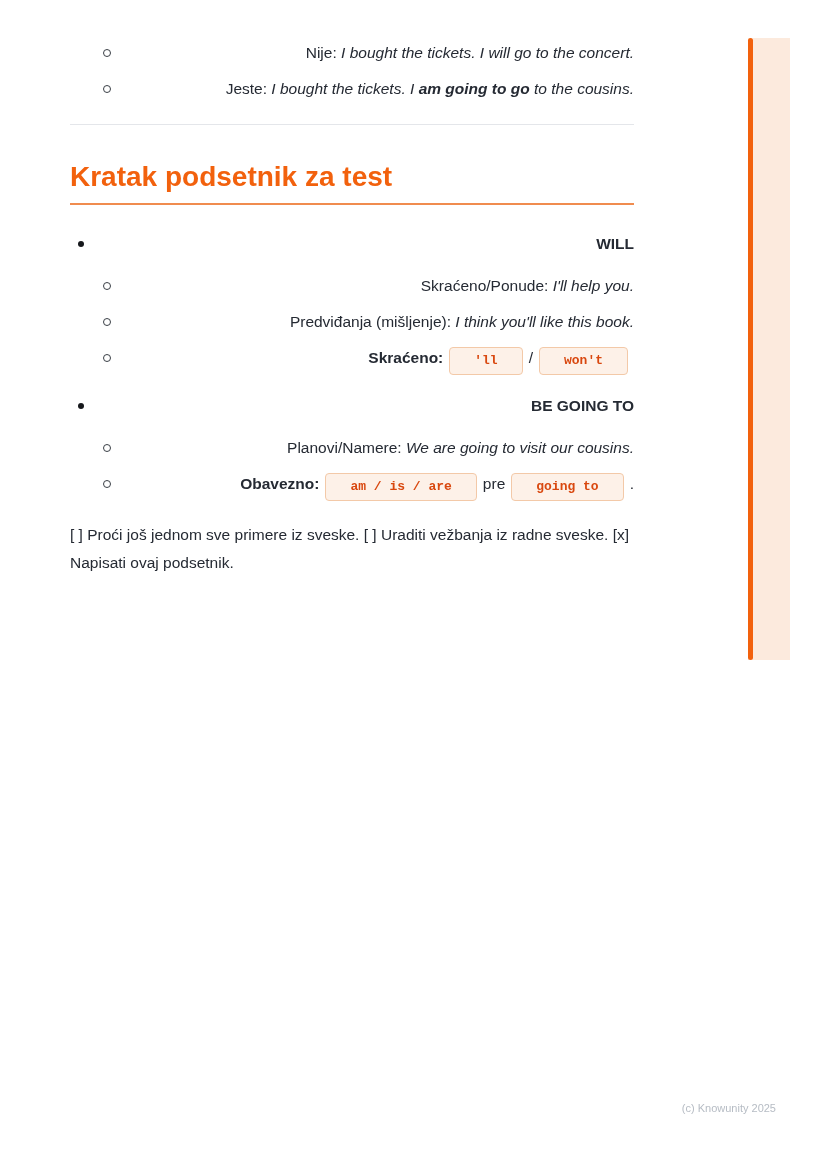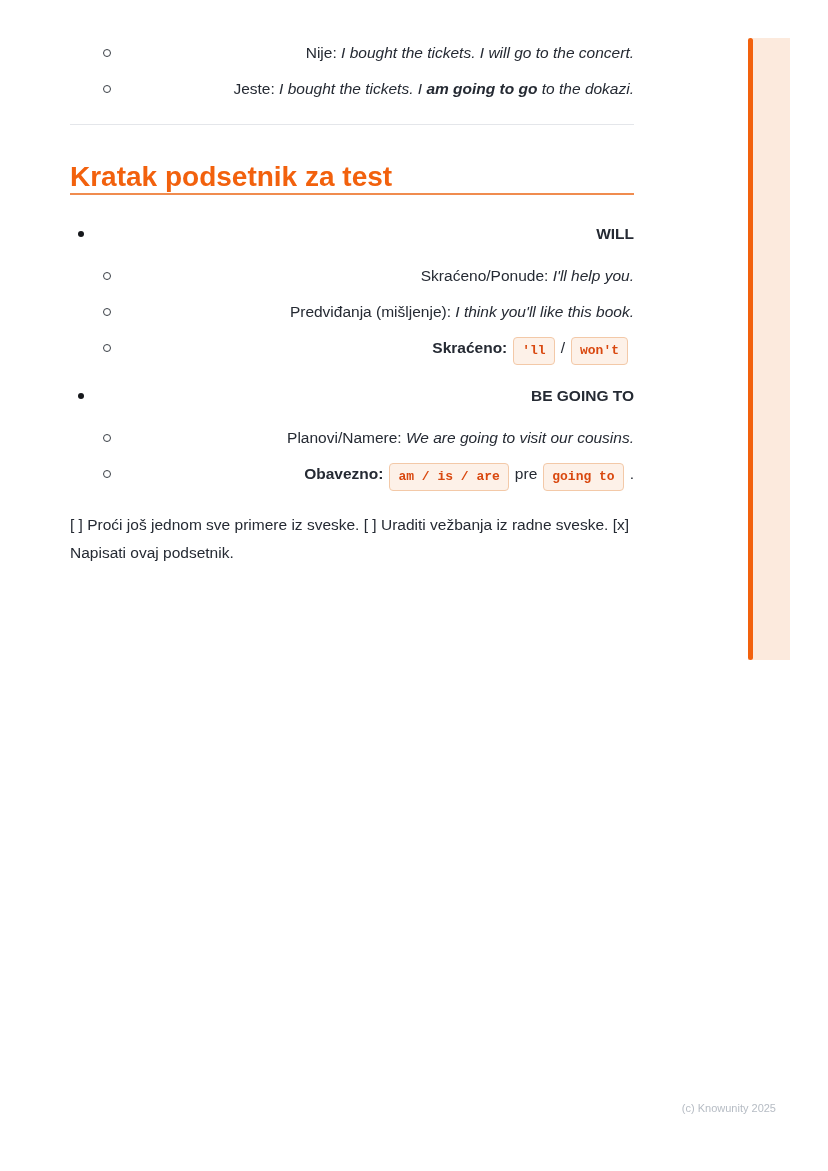--- a/index.html
+++ b/index.html
@@ -59,41 +59,41 @@
   .bi { font-weight: bold; font-style: italic; }
 
   .divider {
     border: none;
     border-top: 1px solid var(--divider, #e4e6ea);
     margin: 24px 0 0 0;
   }
 
   .section-heading {
     margin: 36px 0 28px 0;
-    padding-bottom: 0;
+    padding-bottom: 10px;
     border-bottom: 2px solid var(--heading-underline, #f08c4f);
   }
   .section-heading h1 {
     margin: 0;
     font-size: 28px;
     line-height: 32px;
     color: var(--accent, #f2610d);
     font-weight: bold;
   }
 
   .code-chip {
     display: inline-block;
     font-family: "Liberation Mono", "DejaVu Sans Mono", monospace;
     font-size: 13px;
     font-weight: bold;
     color: var(--code-text, #d9480f);
     background: var(--code-bg, #fdf1e8);
     border: 1px solid var(--code-border, #f3c9a8);
     border-radius: 4px;
-    padding: 2px 8px;
+    padding: 2px 24px;
     margin: 0 6px;
     vertical-align: -1px;
   }
   li.sub .code-chip:first-of-type { margin-left: 8px; }
 
   .checklist {
     font-size: 15.5px;
     line-height: 28px;
     margin-top: 20px;
   }
@@ -122,21 +122,21 @@
 </head>
 <body>
 
 <div class="content">
 
   <ul class="plain-list">
     <li class="sub">
       <span>Nije: </span><span class="it">I bought the tickets. I will go to the concert.</span>
     </li>
     <li class="sub">
-      <span>Jeste: </span><span class="it">I bought the tickets. I </span><span class="bi">am going to go</span><span class="it"> to the dokazi.</span>
+      <span>Jeste: </span><span class="it">I bought the tickets. I </span><span class="bi">am going to go</span><span class="it"> to the cousins.</span>
     </li>
   </ul>
 
   <hr class="divider">
 
   <div class="section-heading">
     <h1>Kratak podsetnik za test</h1>
   </div>
 
   <ul class="plain-list">

